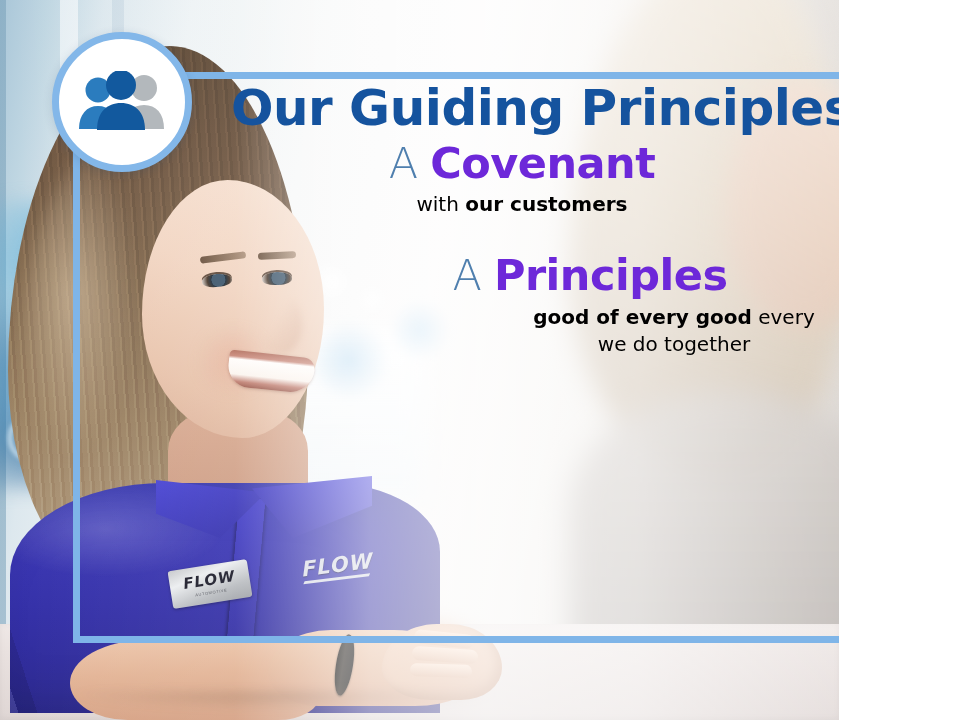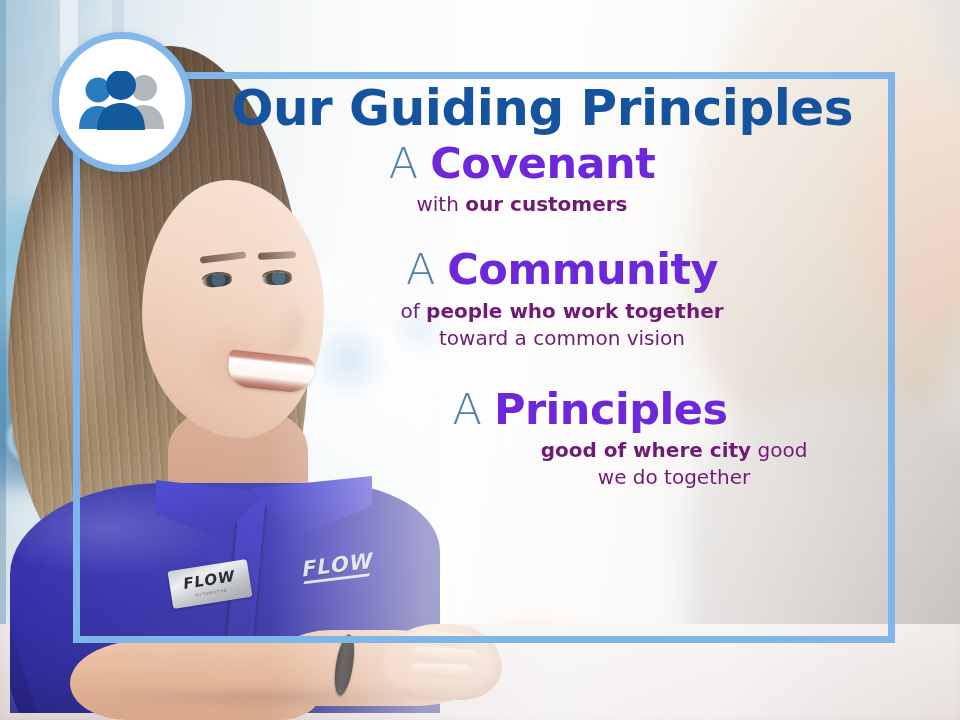--- a/index.html
+++ b/index.html
@@ -7,21 +7,21 @@
     margin: 0; padding: 0;
     background: #ffffff;
   }
   body {
     font-family: "Liberation Sans", sans-serif;
   }
 
   
   #poster {
     position: relative;
-    width: 960px;
+    width: 839px;
     height: 720px;
     overflow: hidden;
     background: #e9eef2;
   }
 
   
   .bg-layer { position: absolute; inset: 0; }
 
   
   .bg-base {
@@ -378,21 +378,21 @@
   }
   .p-word {
     font-weight: 700;
     color: #6d28d9;
     font-family: "DejaVu Sans", sans-serif;
     letter-spacing: -0.5px;
   }
   .p-sub {
     font-size: 20px;
     line-height: 1.35;
-    color: #701a75;
+    color: #000000;
     margin-top: 4px;
     font-family: "DejaVu Sans", sans-serif;
   }
   .p-sub .b { font-weight: 700; }
 
   
   .principle.covenant   { margin-top: 6px;  padding-right: 40px; }
   .principle.community  { margin-top: 28px; padding-left: 40px; }
   .principle.commitment { margin-top: 34px; padding-left: 96px; }
   .principle.commitment .p-sub { max-width: 420px; margin-left: auto; }
@@ -482,40 +482,28 @@
     <div class="principle covenant">
       <div class="p-head">
         <span class="p-article">A</span>
         <span class="p-word">Covenant</span>
       </div>
       <div class="p-sub">
         <span>with </span><span class="b">our customers</span>
       </div>
     </div>
 
-    <div class="principle community">
-      <div class="p-head">
-        <span class="p-article">A</span>
-        <span class="p-word">Community</span>
-      </div>
-      <div class="p-sub">
-        <div>
-          <span>of </span><span class="b">people who work together</span>
-        </div>
-        <div>toward a common vision</div>
-      </div>
-    </div>
 
     <div class="principle commitment">
       <div class="p-head">
         <span class="p-article">A</span>
         <span class="p-word">Principles</span>
       </div>
       <div class="p-sub">
         <div>
-          <span class="b">good of where city</span><span> good</span>
+          <span class="b">good of every good</span><span> every</span>
         </div>
         <div>we do together</div>
       </div>
     </div>
 
   </div>
 </div>
 
 </body></html>

